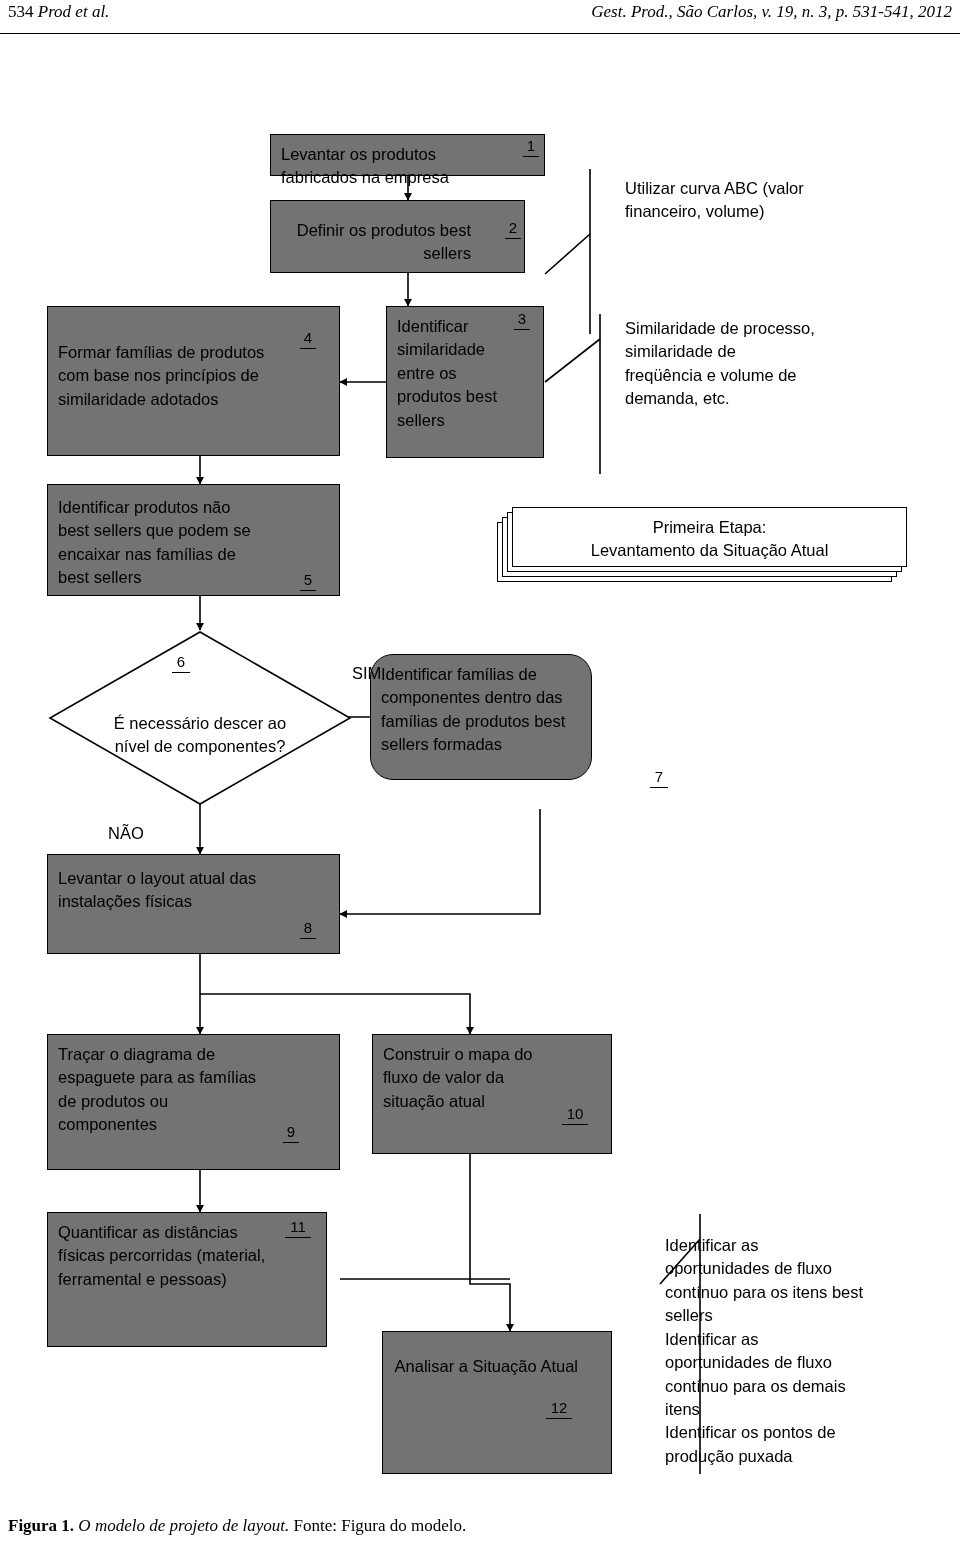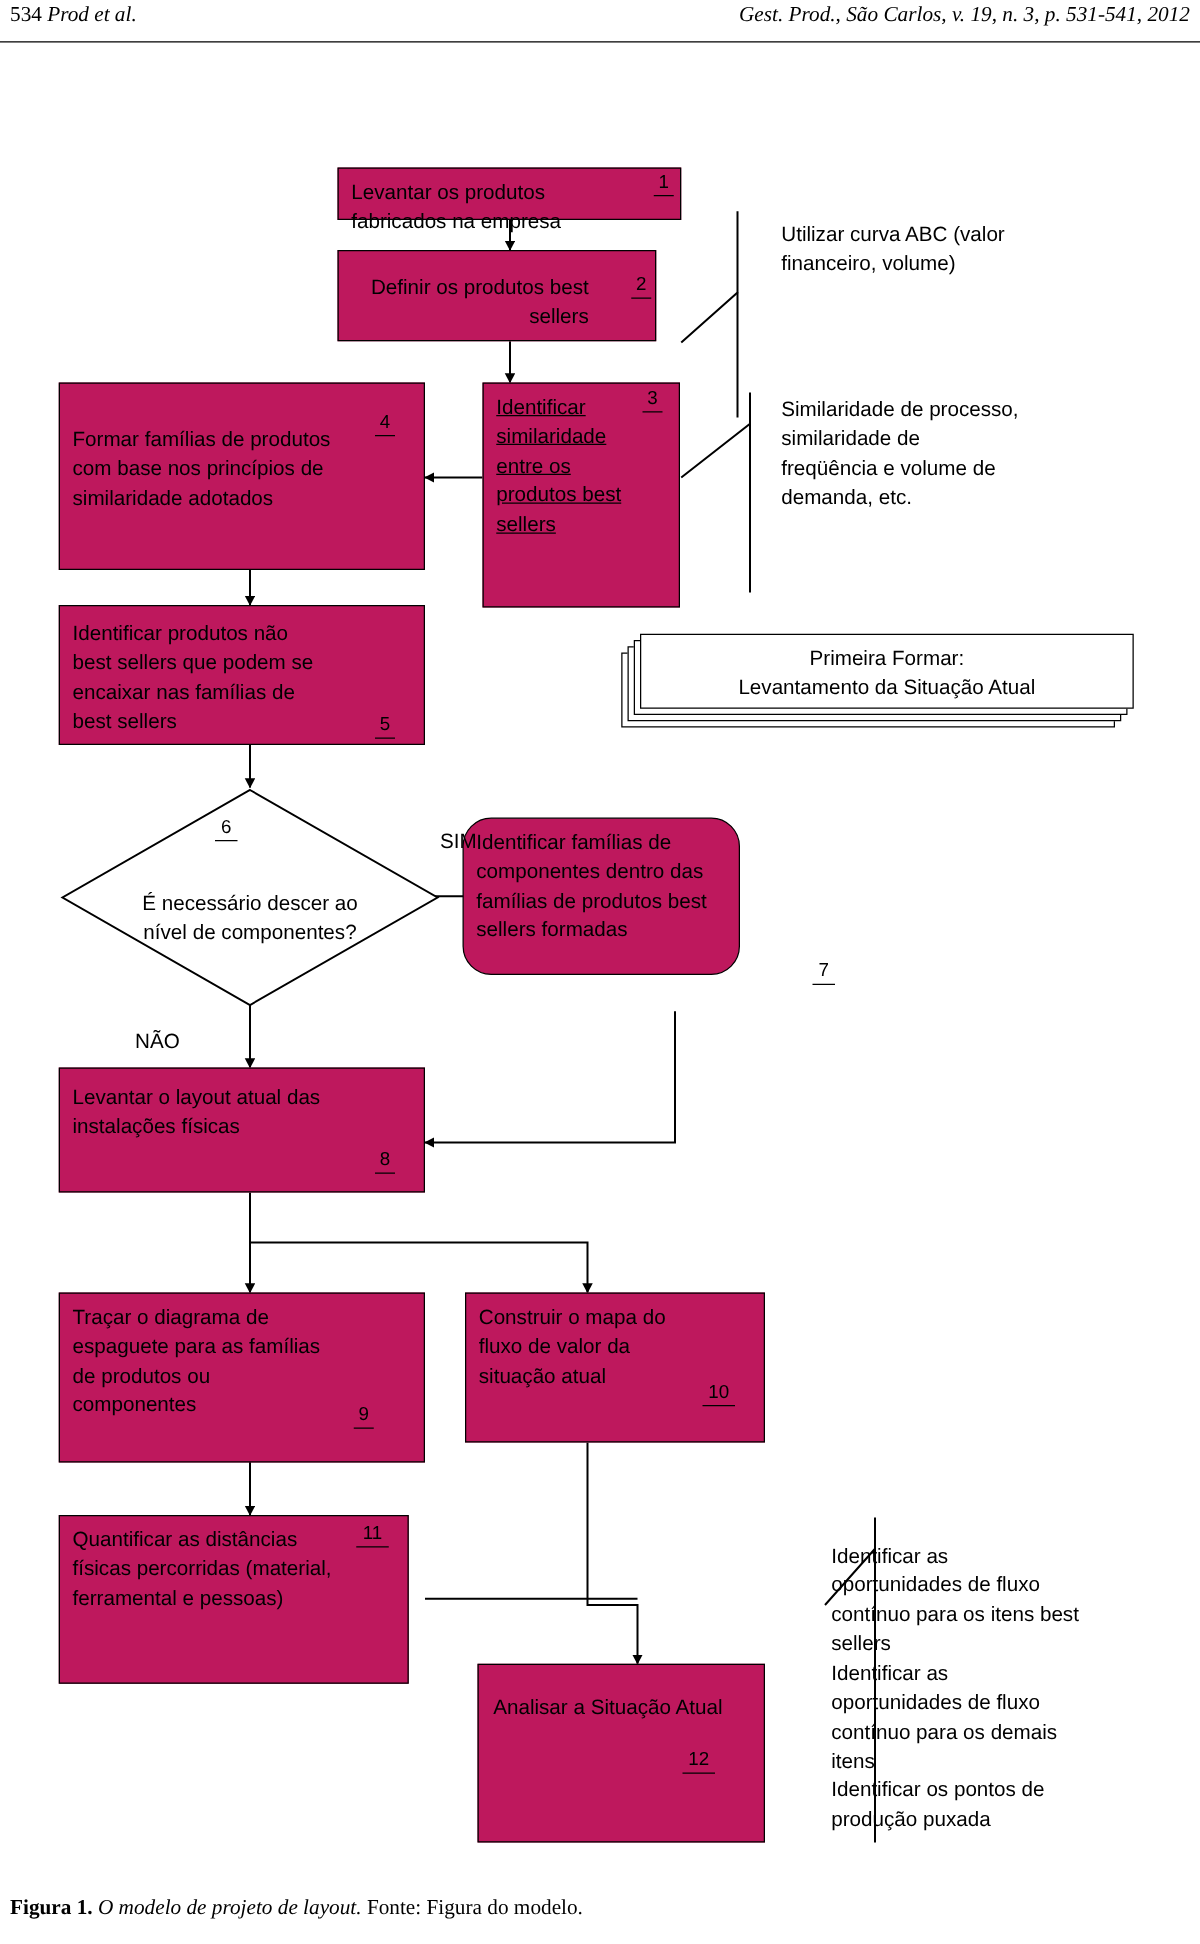--- a/index.html
+++ b/index.html
@@ -48,21 +48,21 @@
   #diagram {
     position: absolute;
     left: 0; top: 34px;
     width: 960px;
     height: 1470px;
   }
   .box {
     position: absolute;
     box-sizing: border-box;
     border: 1.4px solid #000;
-    background: #be185d;
+    background: #737373;
     font-size: 16.5px;
     line-height: 1.42;
     padding: 8px 10px;
   }
   .plain {
     position: absolute;
     box-sizing: border-box;
     font-size: 16.5px;
     line-height: 1.42;
   }
@@ -191,21 +191,21 @@
   <div class="box" style="left:270px; top:100px; width:275px; height:42px;">
     <div style="width:210px;">Levantar os produtos fabricados na empresa</div>
   </div>
   <div class="num" style="left:523px; top:104px; width:16px;">1</div>
 
   <div class="box" style="left:270px; top:166px; width:255px; height:73px; padding-top:18px;">
     <div class="rt" style="width:190px;">Definir os produtos best sellers</div>
   </div>
   <div class="num" style="left:505px; top:186px; width:16px;">2</div>
 
-  <div class="box" style="left:386px; top:272px; width:158px; height:180px;text-decoration:underline;">
+  <div class="box" style="left:386px; top:272px; width:158px; height:152px;">
     <div style="width:110px;">Identificar similaridade entre os produtos best sellers</div>
   </div>
   <div class="num" style="left:514px; top:277px; width:16px;">3</div>
 
   <div class="box" style="left:47px; top:272px; width:293px; height:150px; padding-top:34px;">
     <div style="width:215px;">Formar famílias de produtos com base nos princípios de similaridade adotados</div>
   </div>
   <div class="num" style="left:300px; top:296px; width:16px;">4</div>
 
   <div class="box" style="left:47px; top:450px; width:293px; height:112px; padding-top:11px;">
@@ -266,21 +266,21 @@
     <div>itens</div>
     <div>Identificar os pontos de</div>
     <div>produção puxada</div>
   </div>
 
   <div class="stack" style="left:497px; top:470px; width:412px; height:86px;">
     <div class="layer" style="left:0px;  top:18px; width:395px; height:60px;"></div>
     <div class="layer" style="left:5px;  top:13px; width:395px; height:60px;"></div>
     <div class="layer" style="left:10px; top:8px;  width:395px; height:60px;"></div>
     <div class="layer" style="left:15px; top:3px;  width:395px; height:60px;"></div>
-    <div class="lbltxt" style="left:15px; top:11px; width:395px;">Primeira Formar:</div>
+    <div class="lbltxt" style="left:15px; top:11px; width:395px;">Primeira Etapa:</div>
     <div class="lbltxt" style="left:15px; top:34px; width:395px;">Levantamento da Situação Atual</div>
   </div>
 
   <div class="lbl" style="left:352px; top:630px;">SIM</div>
   <div class="lbl" style="left:108px; top:790px;">NÃO</div>
 
 </div>
 
 <div class="caption">
   <b>Figura 1.</b>

